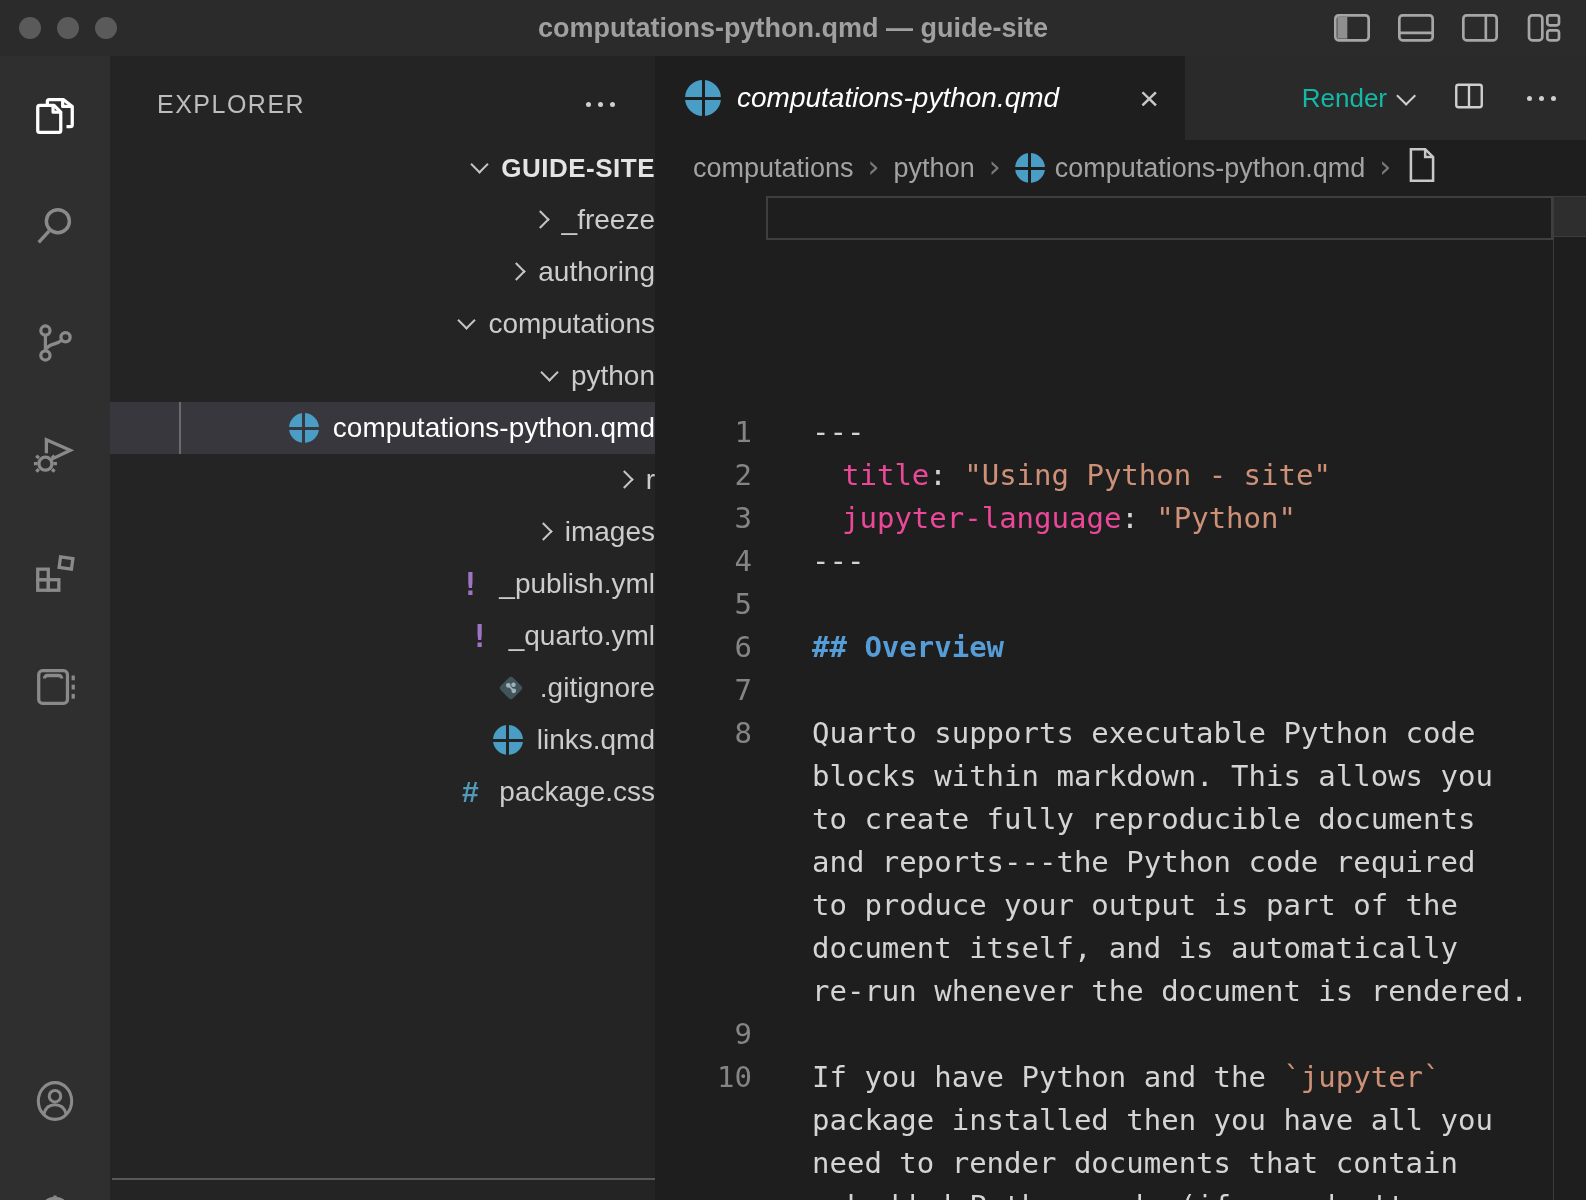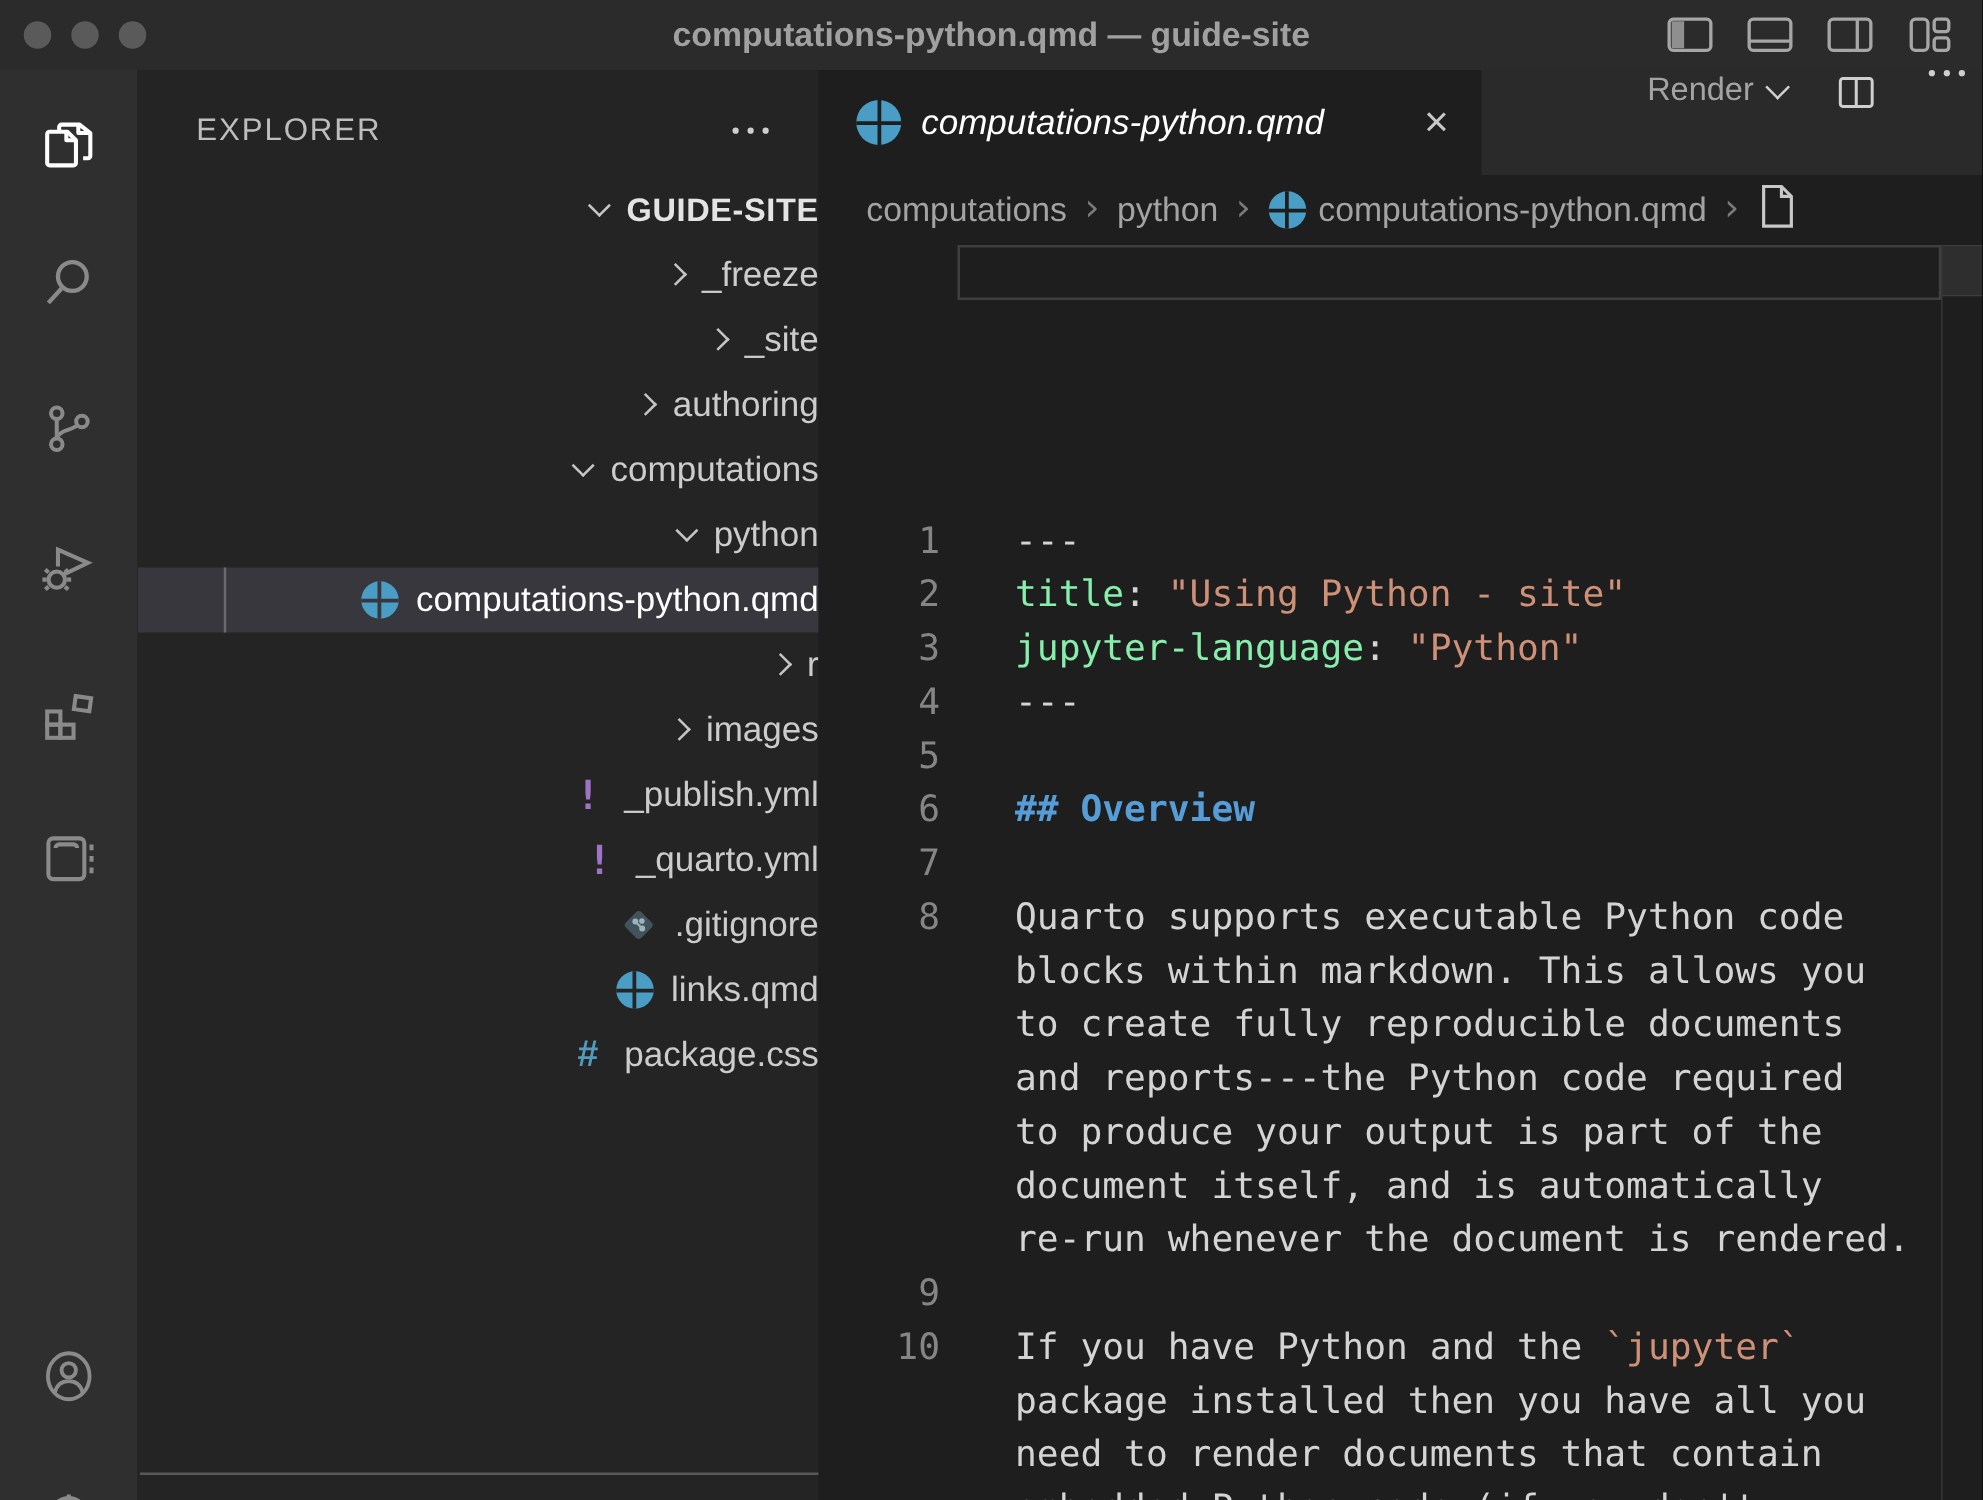--- a/index.html
+++ b/index.html
@@ -80,22 +80,22 @@
   
   .editor { position:absolute; left:655px; right:0; top:56px; bottom:0; background:#1e1e1e; }
   .tabbar { position:absolute; top:0; left:0; right:0; height:84px; background:#2a2a2b; display:flex; }
   .tab {
     width:530px; background:#1e1e1e; display:flex; align-items:center;
     padding:0 26px 0 30px; cursor:pointer;
   }
   .tab .label { font-style:italic; color:#ffffff; font-size:28px; margin-left:16px; }
   .tab .close { margin-left:auto; color:#c8c8c8; font-size:34px; line-height:1; cursor:pointer; }
   .tab-actions {
-    margin-left:auto; display:flex; align-items:flex-start; gap:40px; padding-right:14px;
-    color:#a3a3a3;
+    margin-left:auto; display:flex; align-items:center; gap:40px; padding-right:30px;
+    color:#14b8a6;
   }
   .render-btn { display:flex; align-items:center; gap:10px; font-size:26px; cursor:pointer; }
   .render-btn .dd {
     width:14px; height:14px; border-right:2px solid #cfcfcf; border-bottom:2px solid #cfcfcf;
     transform:rotate(45deg) translateY(-3px);
   }
   .breadcrumbs {
     position:absolute; top:84px; left:0; right:0; height:56px;
     display:flex; align-items:center; padding-left:38px; gap:14px;
     color:#a3a3a3; font-size:27px; white-space:nowrap; overflow:hidden;
@@ -109,21 +109,21 @@
   .qicon::after  { top:0; bottom:0; left:50%; width:3px; margin-left:-1.5px; }
   
   .code {
     position:absolute; top:140px; left:0; right:0; bottom:0;
     font-family:"DejaVu Sans Mono", monospace; font-size:29px; line-height:43px;
     white-space:pre; cursor:text;
   }
   .crow { height:43px; display:flex; }
   .gutter { width:97px; flex:0 0 97px; text-align:right; color:#858585; user-select:none; }
   .ctext { margin-left:60px; }
-  .tk-key  { color:#86efac; }
+  .tk-key  { color:#ec4899;margin-left:30px; }
   .tk-str  { color:#ce9178; }
   .tk-body { color:#d4d4d4; }
   .tk-punc { color:#d4d4d4; }
   .tk-head { color:#569cd6; font-weight:bold; }
   .curline {
     position:absolute; left:111px; top:0; width:787px; height:44px;
     border:2px solid #3f3f42; pointer-events:none;
   }
   .scroll-sep { position:absolute; left:898px; top:0; bottom:0; width:1px; background:#3c3c3c; }
   .scroll-slider {
@@ -249,24 +249,20 @@
       <div class="trow root lvl0">
         <span class="chev open"></span>
         <span>GUIDE-SITE</span>
       </div>
     <div class="trow lvl1">
           <span class="chev"></span>
           <span>_freeze</span>
         </div>
         <div class="trow lvl1">
           <span class="chev"></span>
-          <span>_site</span>
-        </div>
-        <div class="trow lvl1">
-          <span class="chev"></span>
           <span>authoring</span>
         </div>
         <div class="trow lvl1">
           <span class="chev open"></span>
           <span>computations</span>
         </div>
         <div class="trow lvl2">
           <span class="chev open"></span>
           <span>python</span>
         </div>

